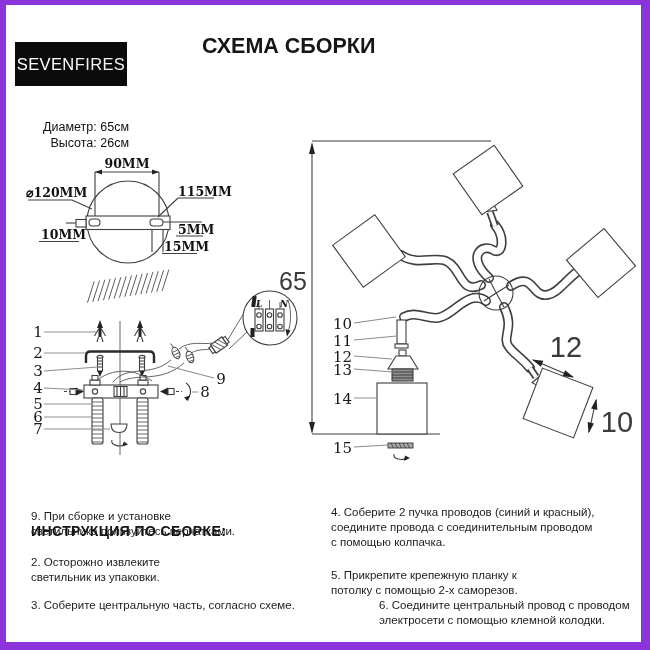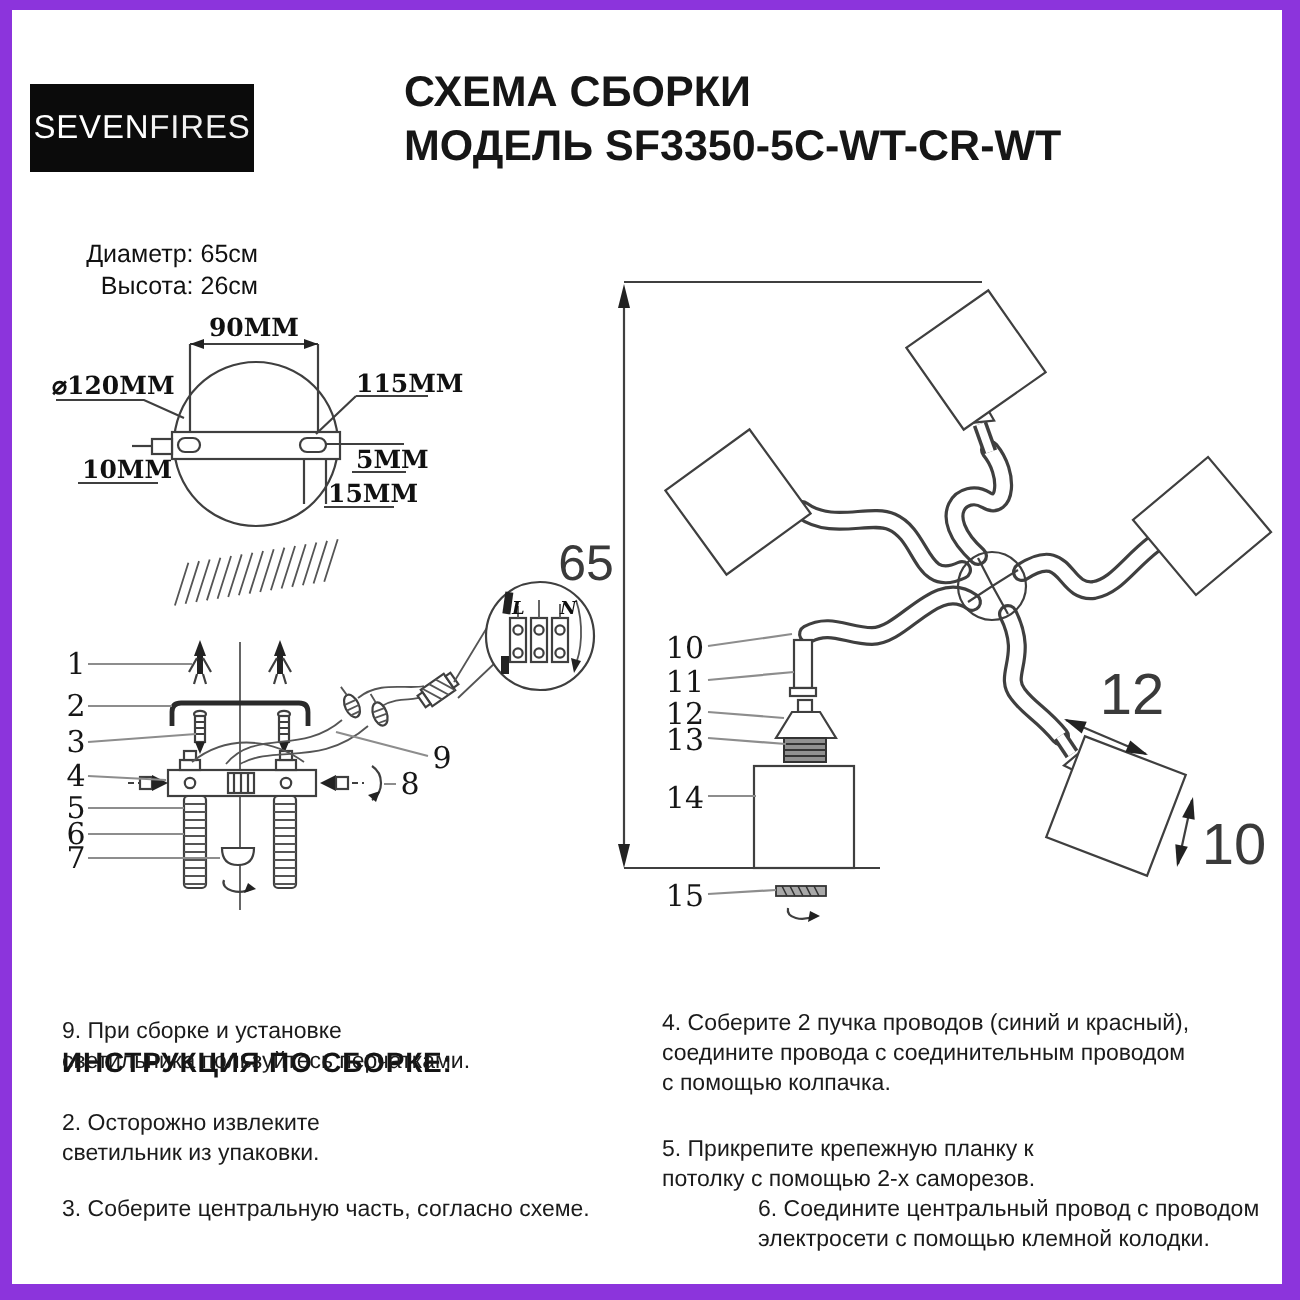--- a/index.html
+++ b/index.html
@@ -49,21 +49,20 @@
   <div class="border b-top"></div>
   <div class="border b-bottom"></div>
   <div class="border b-left"></div>
   <div class="border b-right"></div>
 
   <div class="logo">
     <span><span class="bd">SEVEN</span><span class="lt">FIRES</span></span>
   </div>
   <div class="title">
     <div>СХЕМА СБОРКИ</div>
-    <div>МОДЕЛЬ SF3350-5C-WT-CR-WT</div>
   </div>
   <div class="spec">
     <div>Диаметр: 65см</div>
     <div>Высота: 26см</div>
   </div>
 
   <svg width="650" height="650" viewBox="0 0 650 650">
 
     <g>
       <circle class="o" cx="128" cy="222" r="41"></circle>

